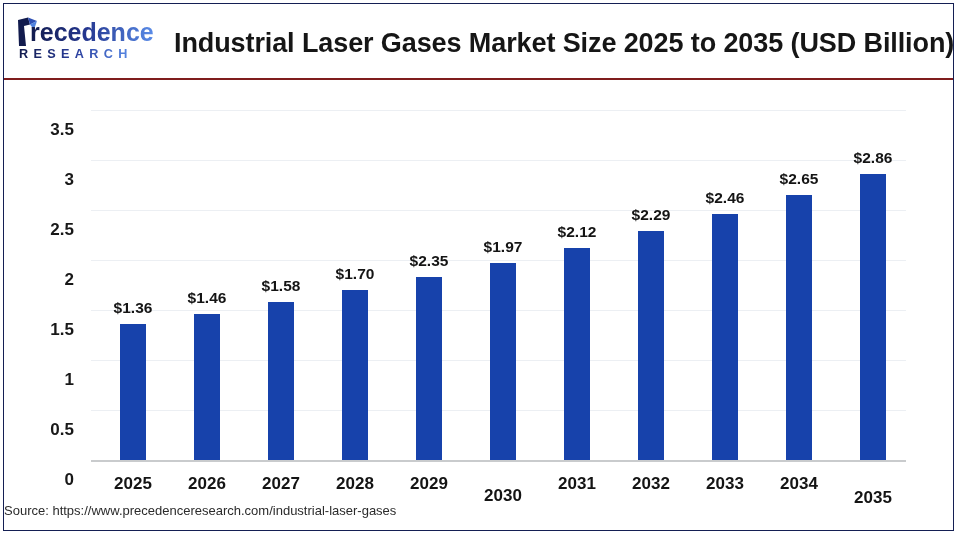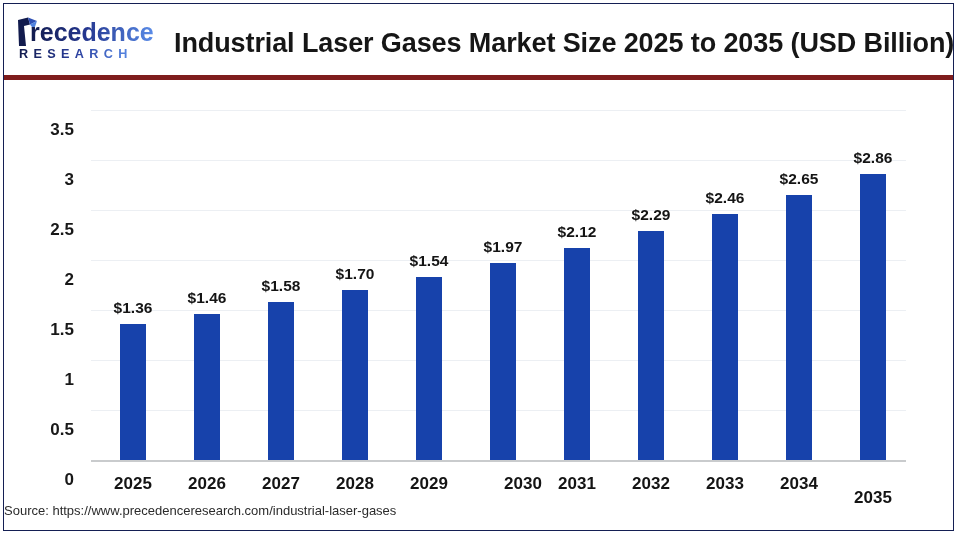--- a/index.html
+++ b/index.html
@@ -25,21 +25,21 @@
     box-sizing: border-box;
   }
 
   
   .header {
     position: absolute;
     left: 0;
     top: 0;
     width: 100%;
     height: 76px;
-    border-bottom: 5px solid #7f1d1d;
+    border-bottom: 2px solid #7f1d1d;
     box-sizing: border-box;
   }
 
   .logo {
     position: absolute;
     left: 11px;
     top: 12px;
     width: 150px;
     height: 56px;
   }
@@ -236,27 +236,27 @@
           <div class="bar-label" style="top: 197px;">$1.58</div>
           <div class="xtick" style="top: 394px;">2027</div>
         </div>
         <div class="bar-slot" style="left: 314px;">
           <div class="bar" style="height: 170px; bottom: 72px; background: rgb(23, 66, 171);"></div>
           <div class="bar-label" style="top: 185px;">$1.70</div>
           <div class="xtick" style="top: 394px;">2028</div>
         </div>
         <div class="bar-slot" style="left: 388px;">
           <div class="bar" style="height: 183px; bottom: 72px; background: rgb(23, 66, 171);"></div>
-          <div class="bar-label" style="top: 172px;">$1.54</div>
+          <div class="bar-label" style="top: 172px;">$2.35</div>
           <div class="xtick" style="top: 394px;">2029</div>
         </div>
         <div class="bar-slot" style="left: 462px;">
           <div class="bar" style="height: 197px; bottom: 72px; background: rgb(23, 66, 171);"></div>
           <div class="bar-label" style="top: 158px;">$1.97</div>
-          <div class="xtick" style="top: 394px; margin-left: 20px;">2030</div>
+          <div class="xtick" style="top: 406px;">2030</div>
         </div>
         <div class="bar-slot" style="left: 536px;">
           <div class="bar" style="height: 212px; bottom: 72px; background: rgb(23, 66, 171);"></div>
           <div class="bar-label" style="top: 143px;">$2.12</div>
           <div class="xtick" style="top: 394px;">2031</div>
         </div>
         <div class="bar-slot" style="left: 610px;">
           <div class="bar" style="height: 229px; bottom: 72px; background: rgb(23, 66, 171);"></div>
           <div class="bar-label" style="top: 126px;">$2.29</div>
           <div class="xtick" style="top: 394px;">2032</div>

